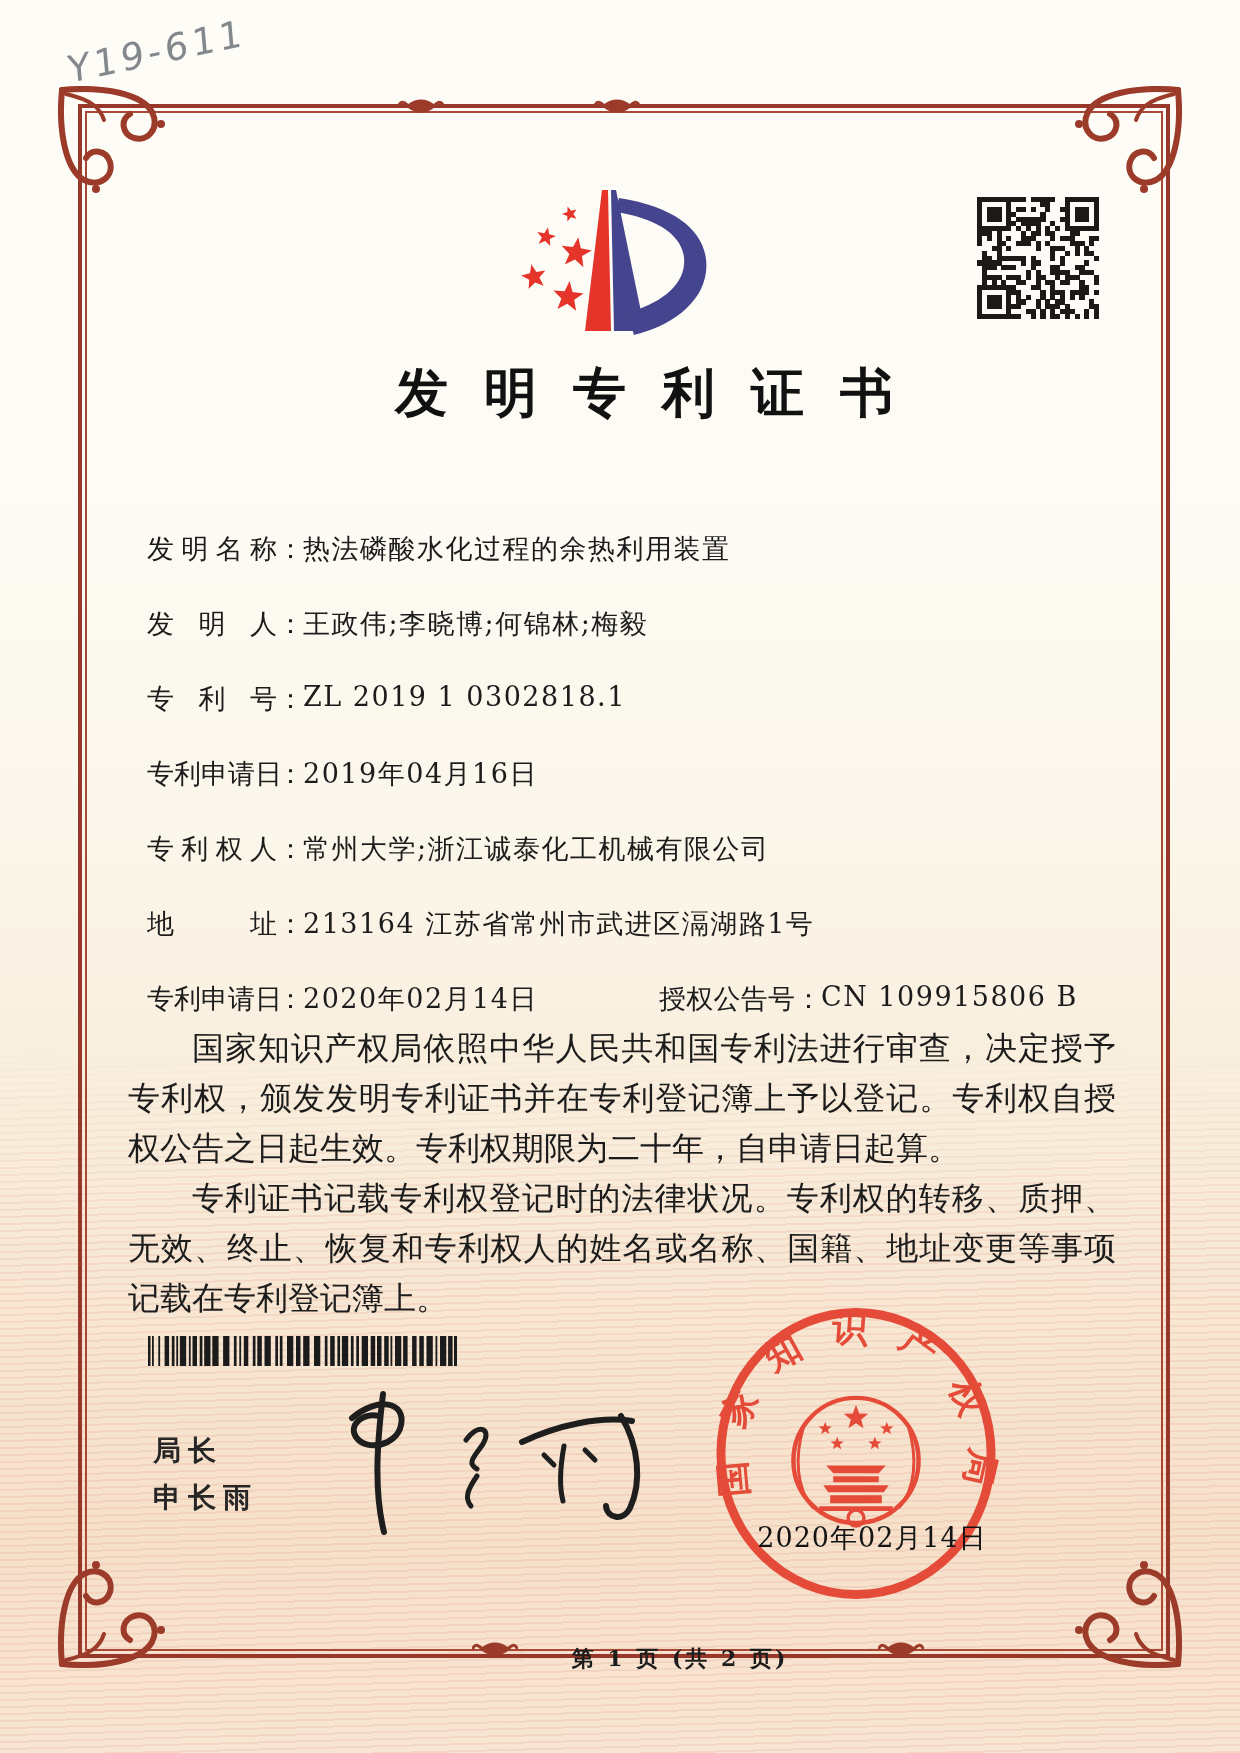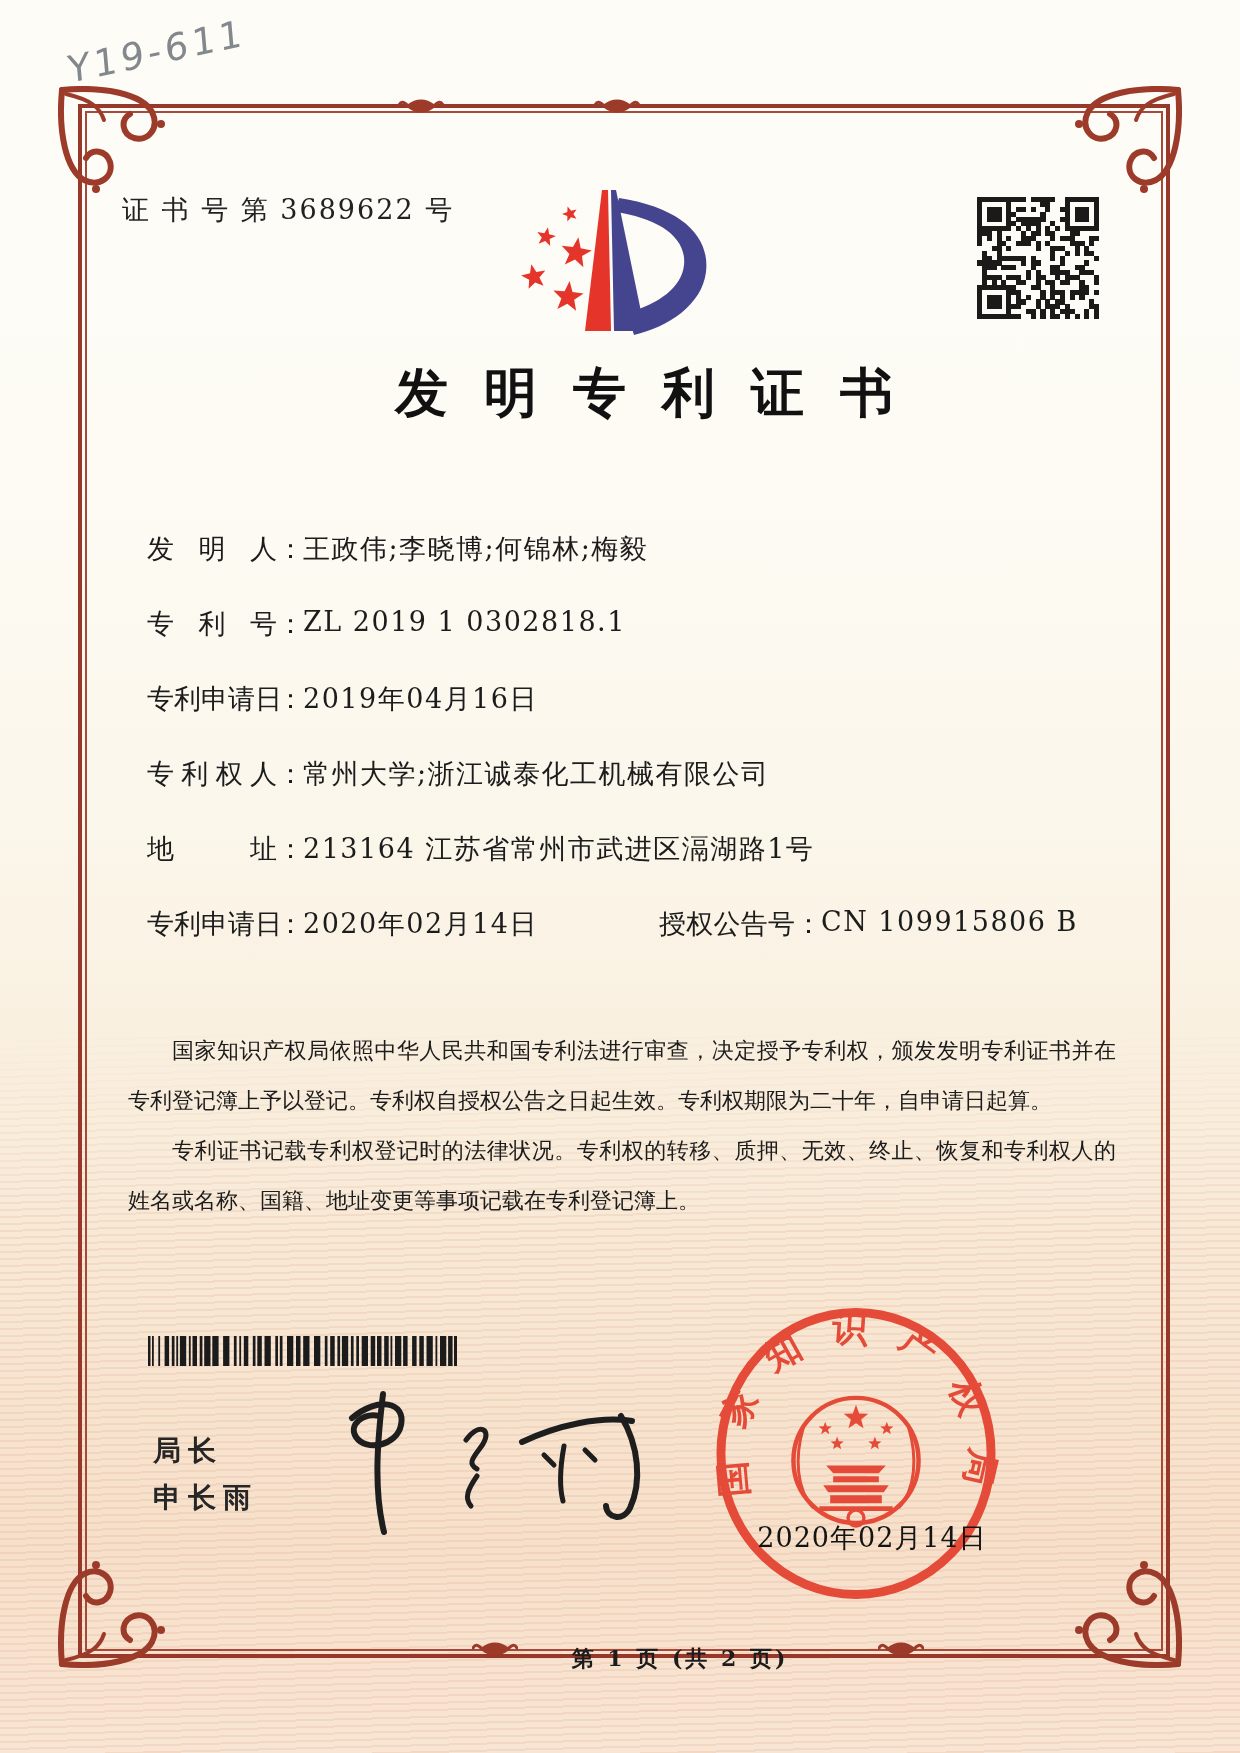--- a/index.html
+++ b/index.html
@@ -20,21 +20,21 @@
   .logo{position:absolute;left:498px;top:184px;width:215px;height:160px;}
   .qr{position:absolute;left:977px;top:196px;width:122px;height:124px;}
   .title{position:absolute;left:78px;top:358px;width:1084px;text-align:center;
     font-size:53px;font-weight:700;letter-spacing:36px;text-indent:36px;color:#111;padding-left:24px;}
   .fields{position:absolute;left:147px;top:531px;width:995px;font-size:27px;}
   .frow{position:relative;height:75px;white-space:nowrap;}
   .flabel{display:inline-block;width:130px;text-align:justify;text-align-last:justify;vertical-align:top;}
   .fcolon{display:inline-block;width:26px;vertical-align:top;}
   .fvalue{letter-spacing:1.5px;}
   .grant{position:absolute;left:512px;top:0;}
-  .body{position:absolute;left:128px;top:1026px;width:988px;font-size:22px;line-height:50px;text-align:justify;}
+  .body{position:absolute;left:128px;top:1026px;width:988px;font-size:32px;line-height:50px;text-align:justify;font-family:Liberation Mono, monospace;}
   .body p{margin:0;text-indent:2em;}
   .barcode{position:absolute;left:148px;top:1336px;width:310px;height:30px;}
   .role,.rname{position:absolute;left:153px;font-family:"DejaVu Sans","Liberation Sans",sans-serif;
     font-size:28px;font-weight:700;letter-spacing:7px;color:#262626;text-align:right;}
   .role{top:1432px;} .rname{top:1479px;}
   .sig{position:absolute;left:338px;top:1388px;width:315px;height:152px;}
   .seal{position:absolute;left:712px;top:1306px;width:288px;height:294px;opacity:.93;}
   .sealdate{position:absolute;left:742px;top:1520px;width:260px;text-align:center;font-size:27px;
     letter-spacing:1px;color:#141414;}
   .pageinfo{position:absolute;left:680px;top:1644px;transform:translateX(-50%);font-size:22px;letter-spacing:3px;font-weight:bold;}
@@ -92,21 +92,20 @@
   <svg class="eorn" style="left:594px;top:93px" viewBox="0 0 46 26">
       <use href="#edgeFl"></use>
     </svg>
   <svg class="eorn" style="left:472px;top:1636px" viewBox="0 0 46 26">
       <use href="#edgeFl"></use>
     </svg>
   <svg class="eorn" style="left:878px;top:1636px" viewBox="0 0 46 26">
       <use href="#edgeFl"></use>
     </svg>
 
-  <div class="certno">证 书 号 第 3689622 号</div>
 
   <svg class="logo" viewBox="0 0 215 160">
     <polygon points="104,6 110,6 113,147 87,147" fill="#e5342a"></polygon>
     <polygon points="113,6 118,6 147,147 116,147" fill="#45458f"></polygon>
     <path d="M121,14 C186,24 212,54 208,88 C204,121 170,143 136,151 L129,129
              C161,120 184,103 186,81 C189,53 160,34 117,28 Z" fill="#45458f"></path>
     <g id="logoStars" fill="#e5342a">
         <polygon points="69.6,22.4 73.1,26.8 78.5,25.4 75.4,30.0 78.4,34.8 73.0,33.2 69.4,37.6 69.3,31.9 64.0,29.9 69.3,28.0"></polygon>
         <polygon points="50.0,43.2 51.1,50.2 57.9,51.9 51.7,55.1 52.2,62.1 47.2,57.1 40.6,59.8 43.8,53.5 39.3,48.1 46.3,49.2"></polygon>
         <polygon points="80.4,53.2 82.7,64.2 93.8,66.4 84.0,72.0 85.4,83.2 77.0,75.6 66.8,80.4 71.4,70.1 63.7,61.8 74.9,63.0"></polygon>
@@ -430,20 +429,23 @@
       <rect x="18" y="24" width="1.04" height="1.04" fill="#1c1a18"></rect>
       <rect x="20" y="24" width="1.04" height="1.04" fill="#1c1a18"></rect>
       <rect x="22" y="24" width="1.04" height="1.04" fill="#1c1a18"></rect>
       <rect x="24" y="24" width="1.04" height="1.04" fill="#1c1a18"></rect>
     </svg>
 
   <div class="title">发明专利证书</div>
 
   <div class="fields">
     <div class="frow">
+      <span class="flabel">发明名称</span><span class="fcolon">：</span><span class="fvalue">热法磷酸水化过程的余热利用装置</span>
+    </div>
+    <div class="frow">
       <span class="flabel">发明人</span><span class="fcolon">：</span><span class="fvalue">王政伟;李晓博;何锦林;梅毅</span>
     </div>
     <div class="frow">
       <span class="flabel">专利号</span><span class="fcolon">：</span><span class="fvalue">ZL 2019 1 0302818.1</span>
     </div>
     <div class="frow">
       <span class="flabel">专利申请日</span><span class="fcolon">：</span><span class="fvalue">2019年04月16日</span>
     </div>
     <div class="frow">
       <span class="flabel">专利权人</span><span class="fcolon">：</span><span class="fvalue">常州大学;浙江诚泰化工机械有限公司</span>

